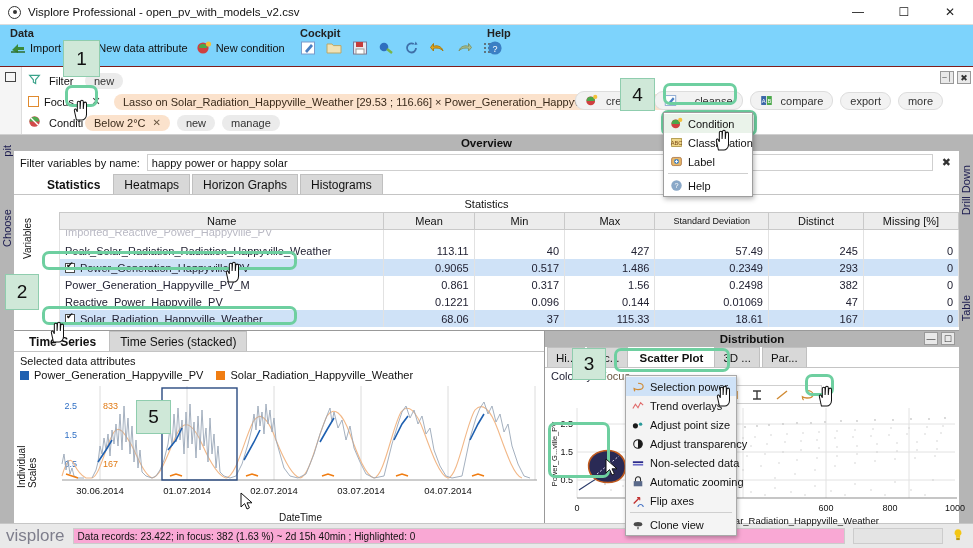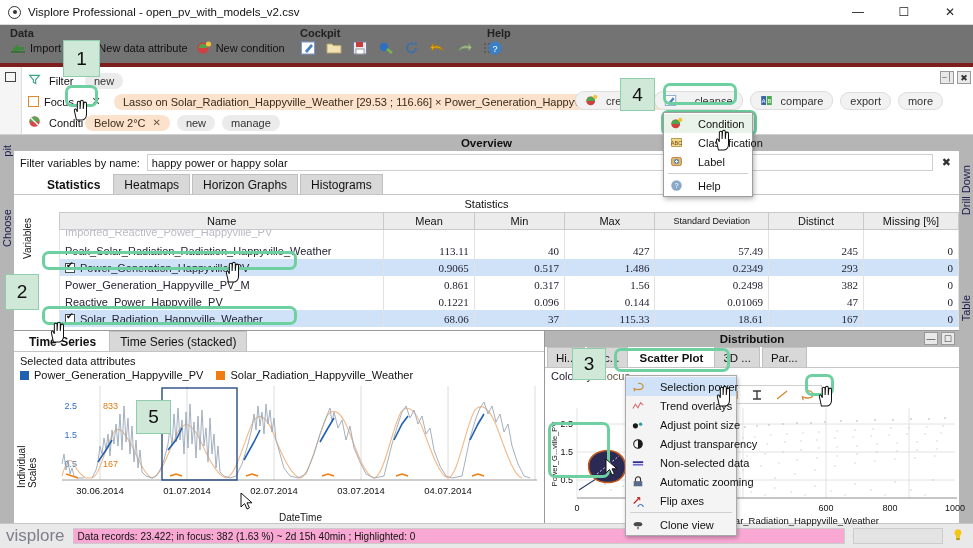--- a/index.html
+++ b/index.html
@@ -19,21 +19,21 @@
   .titlebar { height:25px; background:#ffffff; border-bottom:1px solid #dcdcdc;
       display:flex; align-items:center; padding:0 0 0 8px; flex:0 0 25px; }
   .titlebar .app-icon { width:13px; height:13px; border-radius:50%; border:1.5px solid #333;
       display:inline-flex; align-items:center; justify-content:center; margin-right:7px; }
   .titlebar .app-icon i { width:4px; height:4px; background:#333; border-radius:50%; display:block; }
   .titlebar .ttl { font-size:11.5px; color:#111; }
   .winbtns { margin-left:auto; display:flex; height:100%; }
   .winbtn { width:46px; display:flex; align-items:center; justify-content:center; font-size:12px; color:#222; }
 
   
-  .ribbon { background:#737373; border-bottom:4px solid #7f1d1d; flex:0 0 42px; position:relative; }
+  .ribbon { background:#7dd3fc; border-bottom:1px solid #7f1d1d; flex:0 0 42px; position:relative; }
   .grp { position:absolute; top:2px; }
   .grp .gtitle { font-weight:bold; font-size:11px; color:#222; margin-bottom:1px; }
   .grow { display:flex; align-items:center; gap:8px; }
   .ritem { display:flex; align-items:center; gap:4px; font-size:11px; color:#111; white-space:nowrap; }
   .ico { width:16px; height:16px; display:inline-block; flex:0 0 16px; }
 
   
   .filterbar { background:#ffffff; border-bottom:1px solid #d0d0d0; flex:0 0 68px;
       display:flex; position:relative; }
   .leftsquare { width:22px; background:#f5f5f5; border-right:1px solid #ddd;
@@ -78,21 +78,21 @@
   .tab.active { background:#fff; font-weight:bold; border-color:#fff; }
   .sublabel { text-align:center; font-size:11px; color:#111; padding:3px 0 2px; }
 
   table.stats { border-collapse:collapse; width:900px; margin-left:45px; table-layout:fixed; }
   table.stats th { background:#ececec; border:1px solid #c9c9c9; font-size:11px; font-weight:normal;
       color:#111; height:17px; padding:0 4px; }
   table.stats td { border-left:1px solid #e2e2e2; border-right:1px solid #e2e2e2; font-size:11px;
       color:#223; height:17px; padding:0 5px; white-space:nowrap; overflow:hidden; }
   table.stats tr.sel td { background:#cfe2f7; }
   td.name { text-align:left; }
-  td.num { text-align:right;font-family:Liberation Serif, serif; }
+  td.num { text-align:right; }
   .ckbox { width:10px; height:10px; border:1px solid #4a4a4a; background:#fff; display:inline-block;
       margin-right:5px; position:relative; top:1px; }
   .ckbox.on::after { content:"\2714"; position:absolute; left:0px; top:-4px; font-size:9px; color:#111; }
   tr.clip td { color:#b9b9c4; }
 
   
   .bottom { flex:1; display:flex; min-height:0; }
   .tsPanel { flex:0 0 531px; display:flex; flex-direction:column; border-right:1px solid #999;
       background:#fff; min-width:0; }
   .distPanel { flex:1; display:flex; flex-direction:column; background:#fff; min-width:0; }
@@ -117,21 +117,21 @@
   .toolstrip { display:flex; align-items:center; gap:6px; padding:1px 6px 2px; }
   .toolgrp { display:flex; align-items:center; gap:9px; border:1px solid #cfcfcf; background:#fff;
       padding:1px 6px; height:19px; }
   .tbtn { width:16px; height:15px; display:flex; align-items:center; justify-content:center; }
 
   .scPlot { flex:1; position:relative; }
 
   
   .ctxmenu { position:absolute; background:#f4f4f4; border:1px solid #a9a9a9; width:113px;
       box-shadow:1px 2px 4px rgba(0,0,0,.28); z-index:40; padding:1px 0; }
-  .ctxitem { display:flex; align-items:center; gap:12px; height:19px; padding:4px 6px; font-size:11px;
+  .ctxitem { display:flex; align-items:center; gap:2px; height:19px; padding:4px 6px; font-size:11px;
       color:#111; white-space:nowrap; }
   .ctxitem.hl { background:#cfe2f7; }
   .ctxsep { height:1px; background:#cfcfcf; margin:2px 4px; }
 
   .dropmenu { position:absolute; background:#ffffff; border:1px solid #9e9e9e; width:92px;
       box-shadow:1px 2px 5px rgba(0,0,0,.3); z-index:45; padding:1px 0; }
 
   
   .status { flex:0 0 25px; background:#e9e9e9; border-top:1px solid #c6c6c6; display:flex;
       align-items:center; gap:8px; padding:0 6px; }

